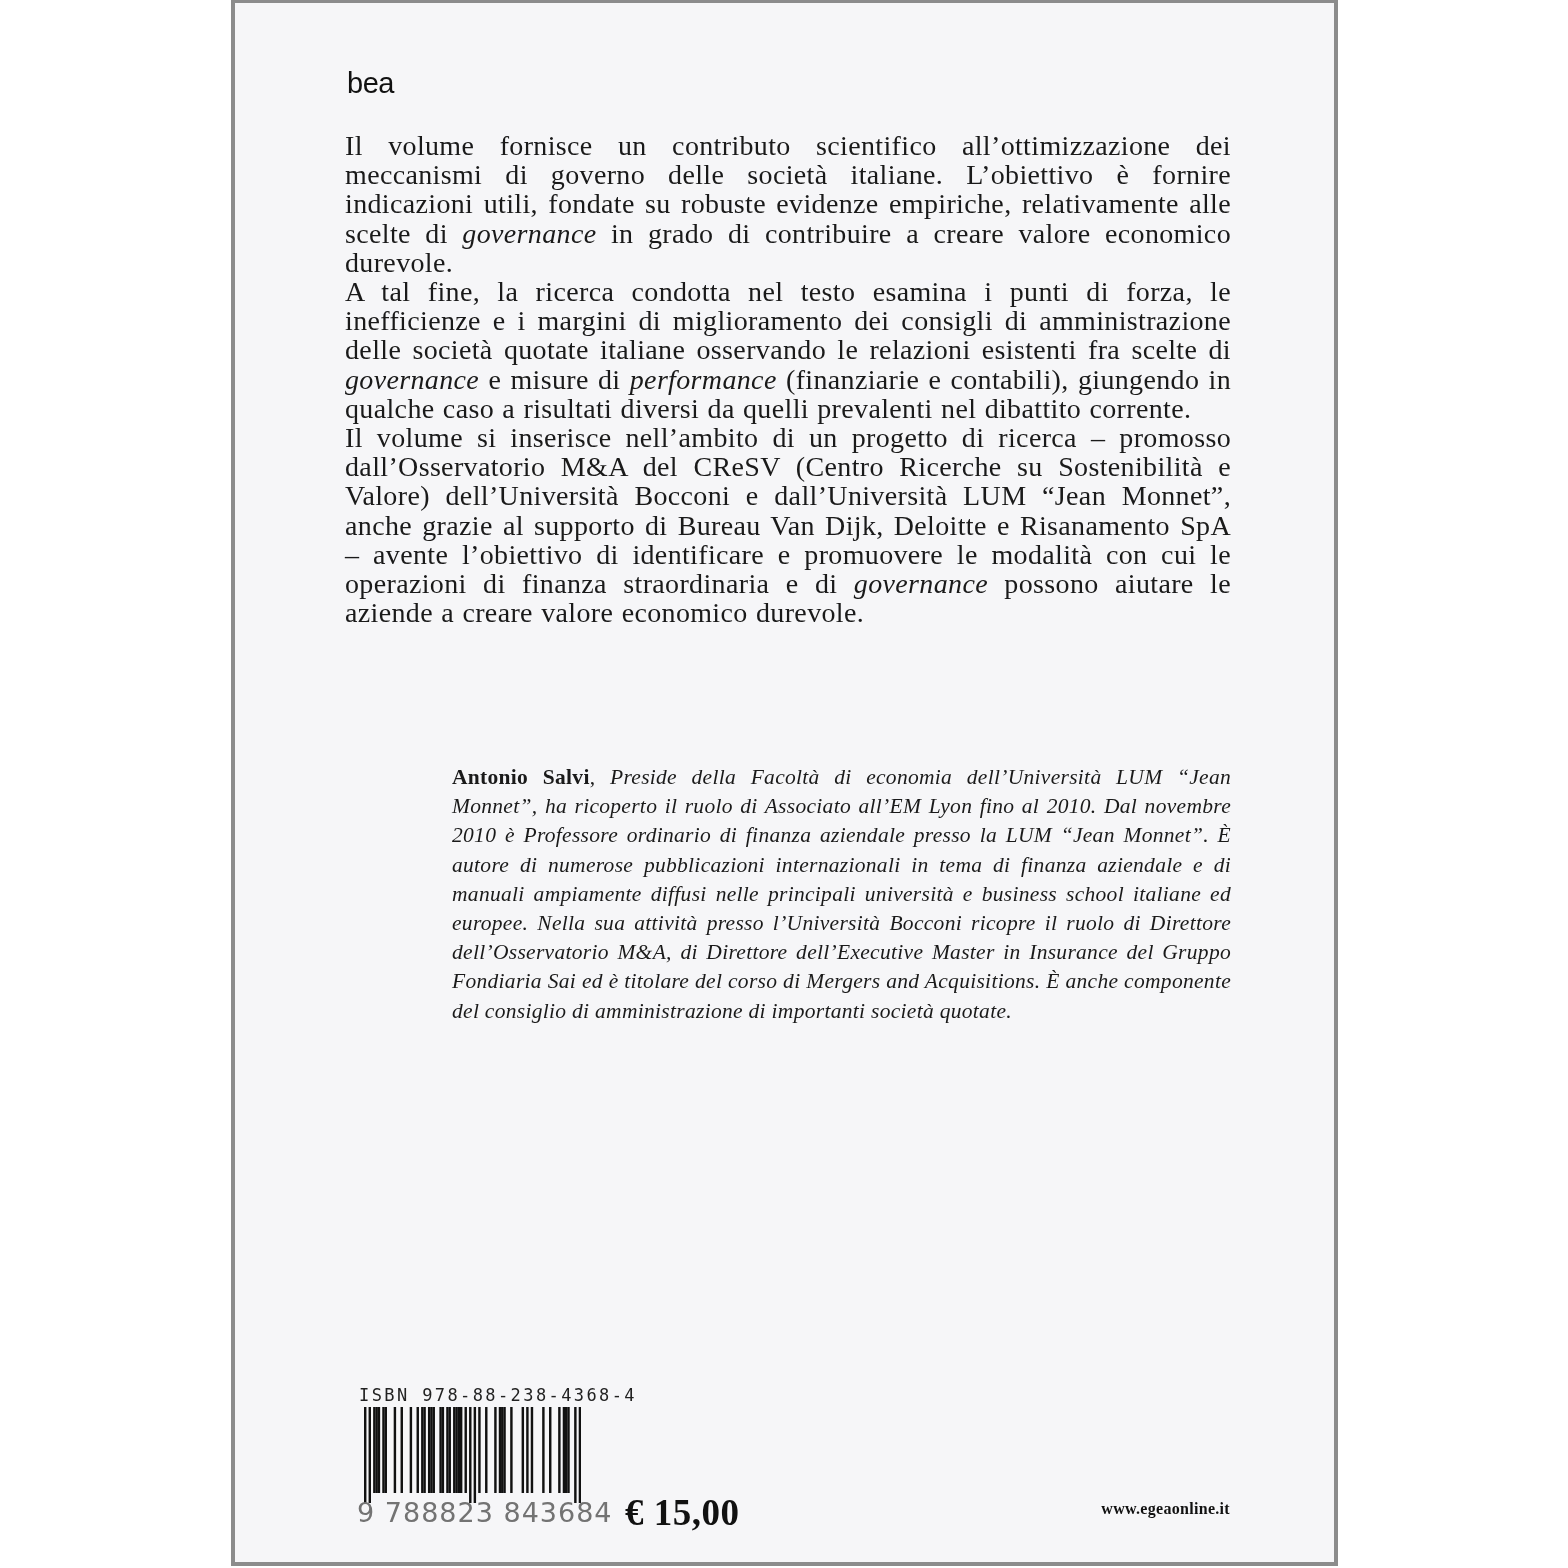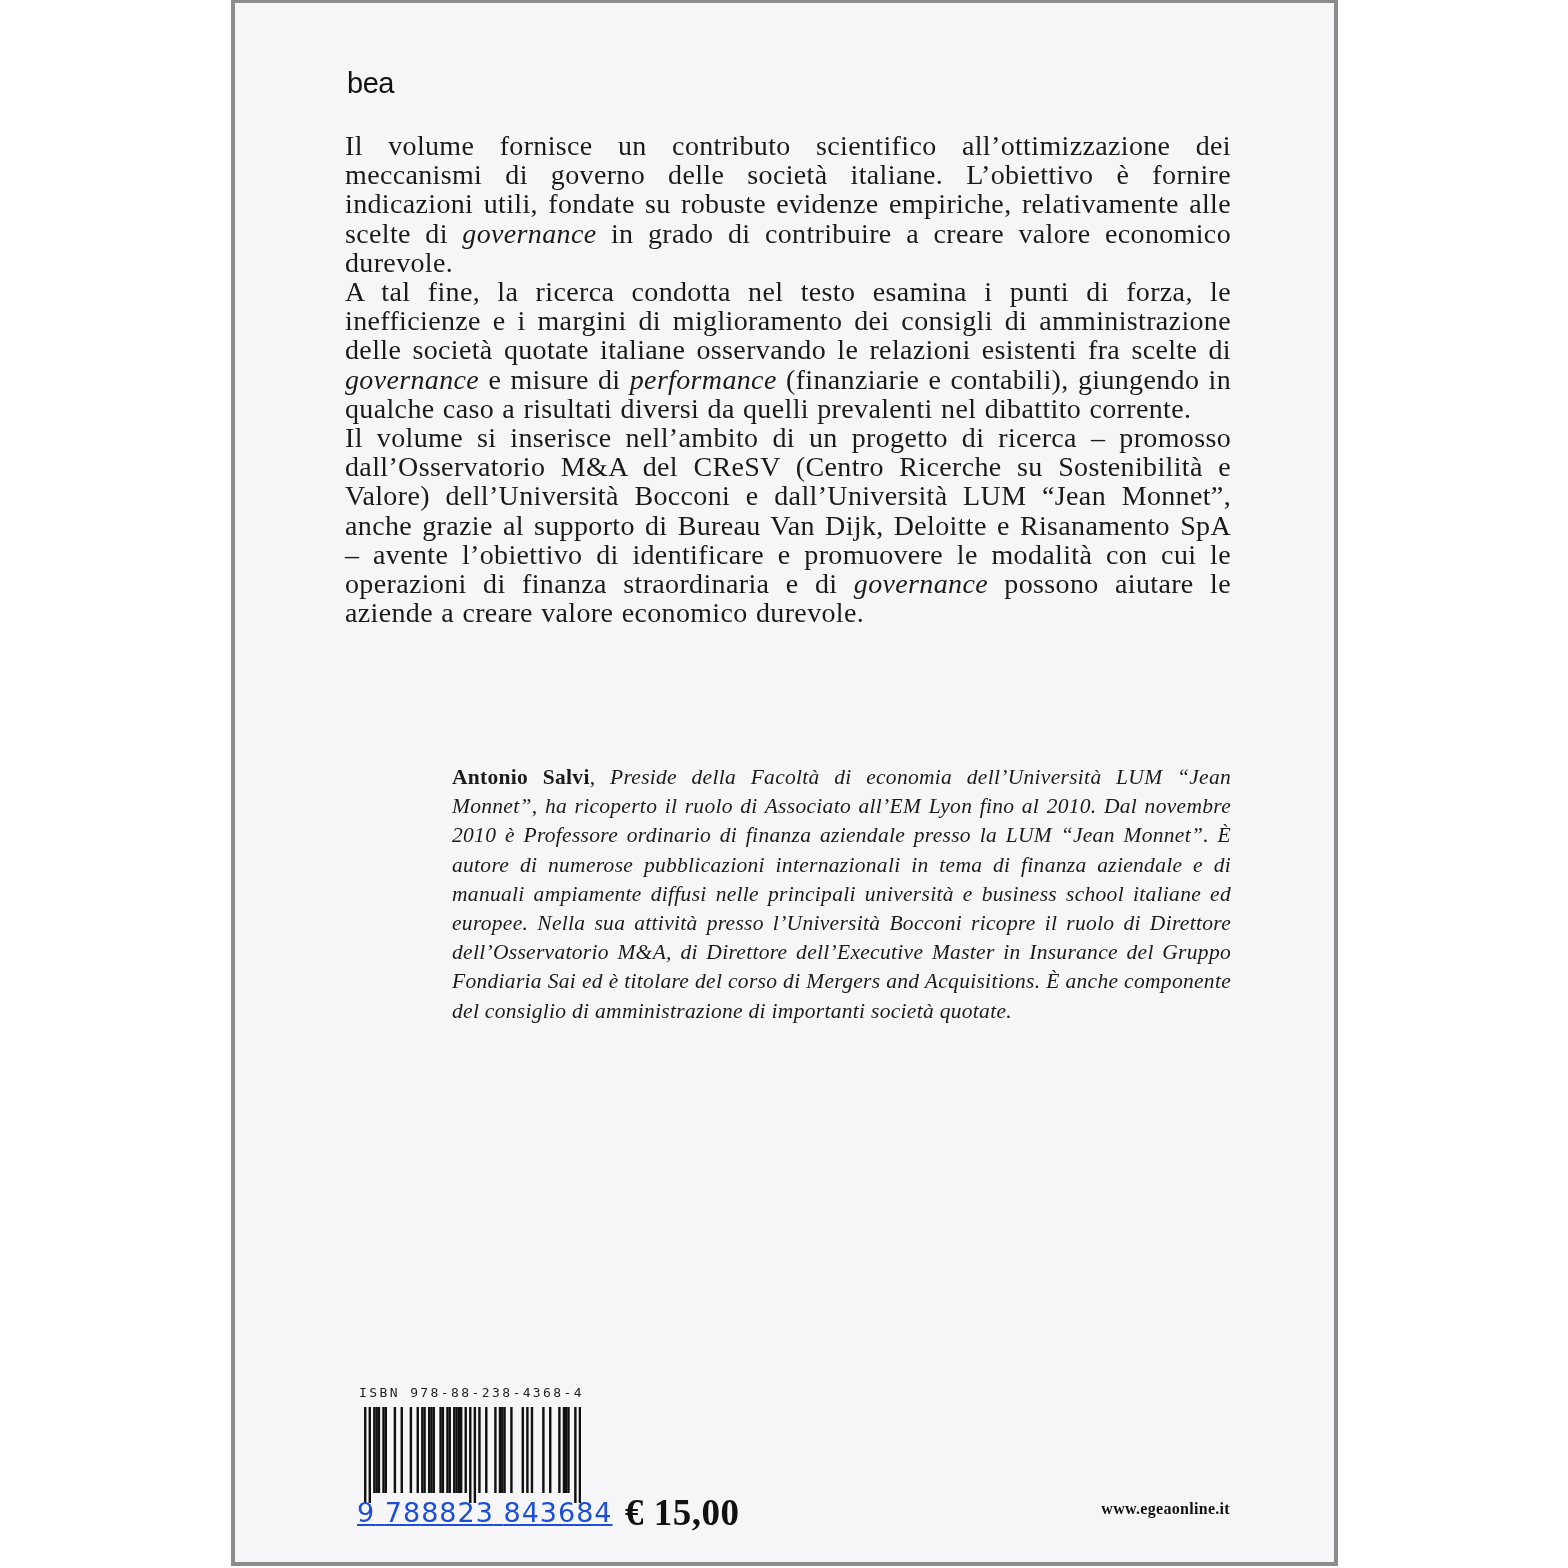--- a/index.html
+++ b/index.html
@@ -28,30 +28,30 @@
     .bio {
       position: absolute; left: 217px; top: 719px; width: 779px;
       font-size: 21.5px; line-height: 29.2px; text-align: justify;
       font-style: italic; letter-spacing: 0.3px; margin-top: 41px;
     }
     .bio .author { font-style: normal; font-weight: bold; }
     .bio .sep { font-style: normal; }
     .isbn-text {
       position: absolute; left: 124px; top: 1382px;
       font-family: "DejaVu Sans Mono", "Liberation Mono", monospace;
-      font-size: 13px; letter-spacing: 2.4px; color: #222;
+      font-size: 17px; letter-spacing: 2.4px; color: #222;
     }
     .barcode {
       position: absolute; left: 129px; top: 1404px; width: 217px; height: 96px;
     }
     .barcode svg { display: block; }
     .barcode-digits {
       position: absolute; left: 122px; top: 1494px;
       font-family: "DejaVu Sans", "Liberation Sans", sans-serif;
-      font-size: 27px; color: #1d4ed8; letter-spacing: 1px; text-decoration: underline;
+      font-size: 27px; color: #737373; letter-spacing: 1px;
     }
     .price {
       position: absolute; left: 390px; top: 1488px;
       font-family: "Liberation Serif", "DejaVu Serif", serif;
       font-weight: bold; font-size: 37px; color: #111; letter-spacing: 0.5px;
     }
     .site {
       position: absolute; right: 104px; top: 1497px;
       font-family: "Liberation Serif", "DejaVu Serif", serif;
       font-weight: bold; font-size: 16px; color: #111; letter-spacing: 0.3px;

